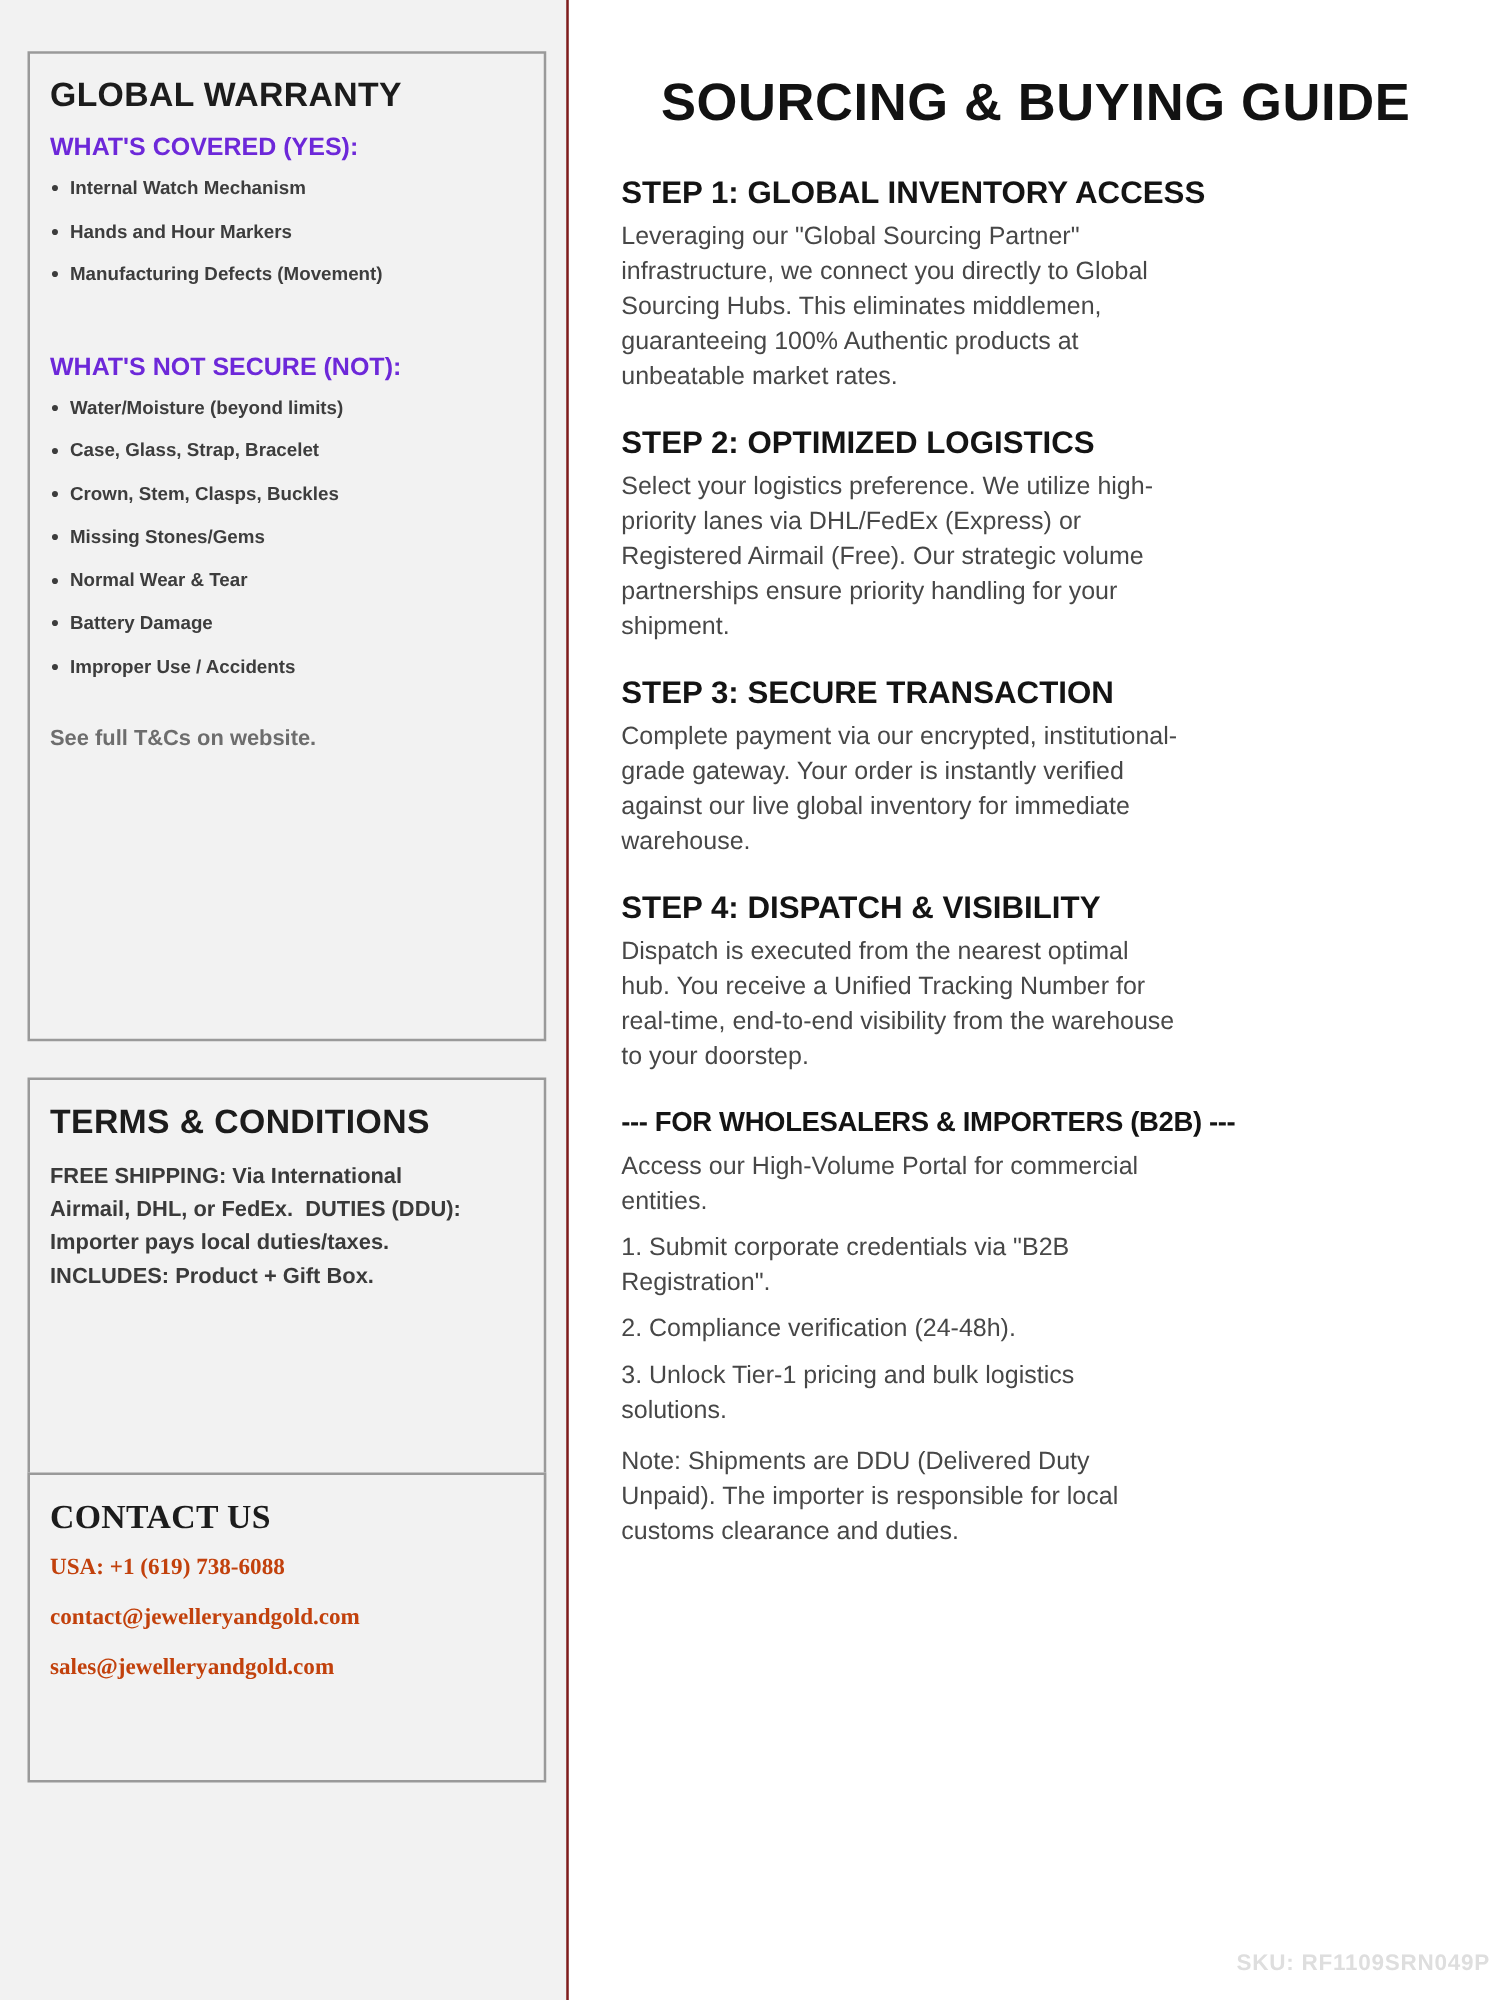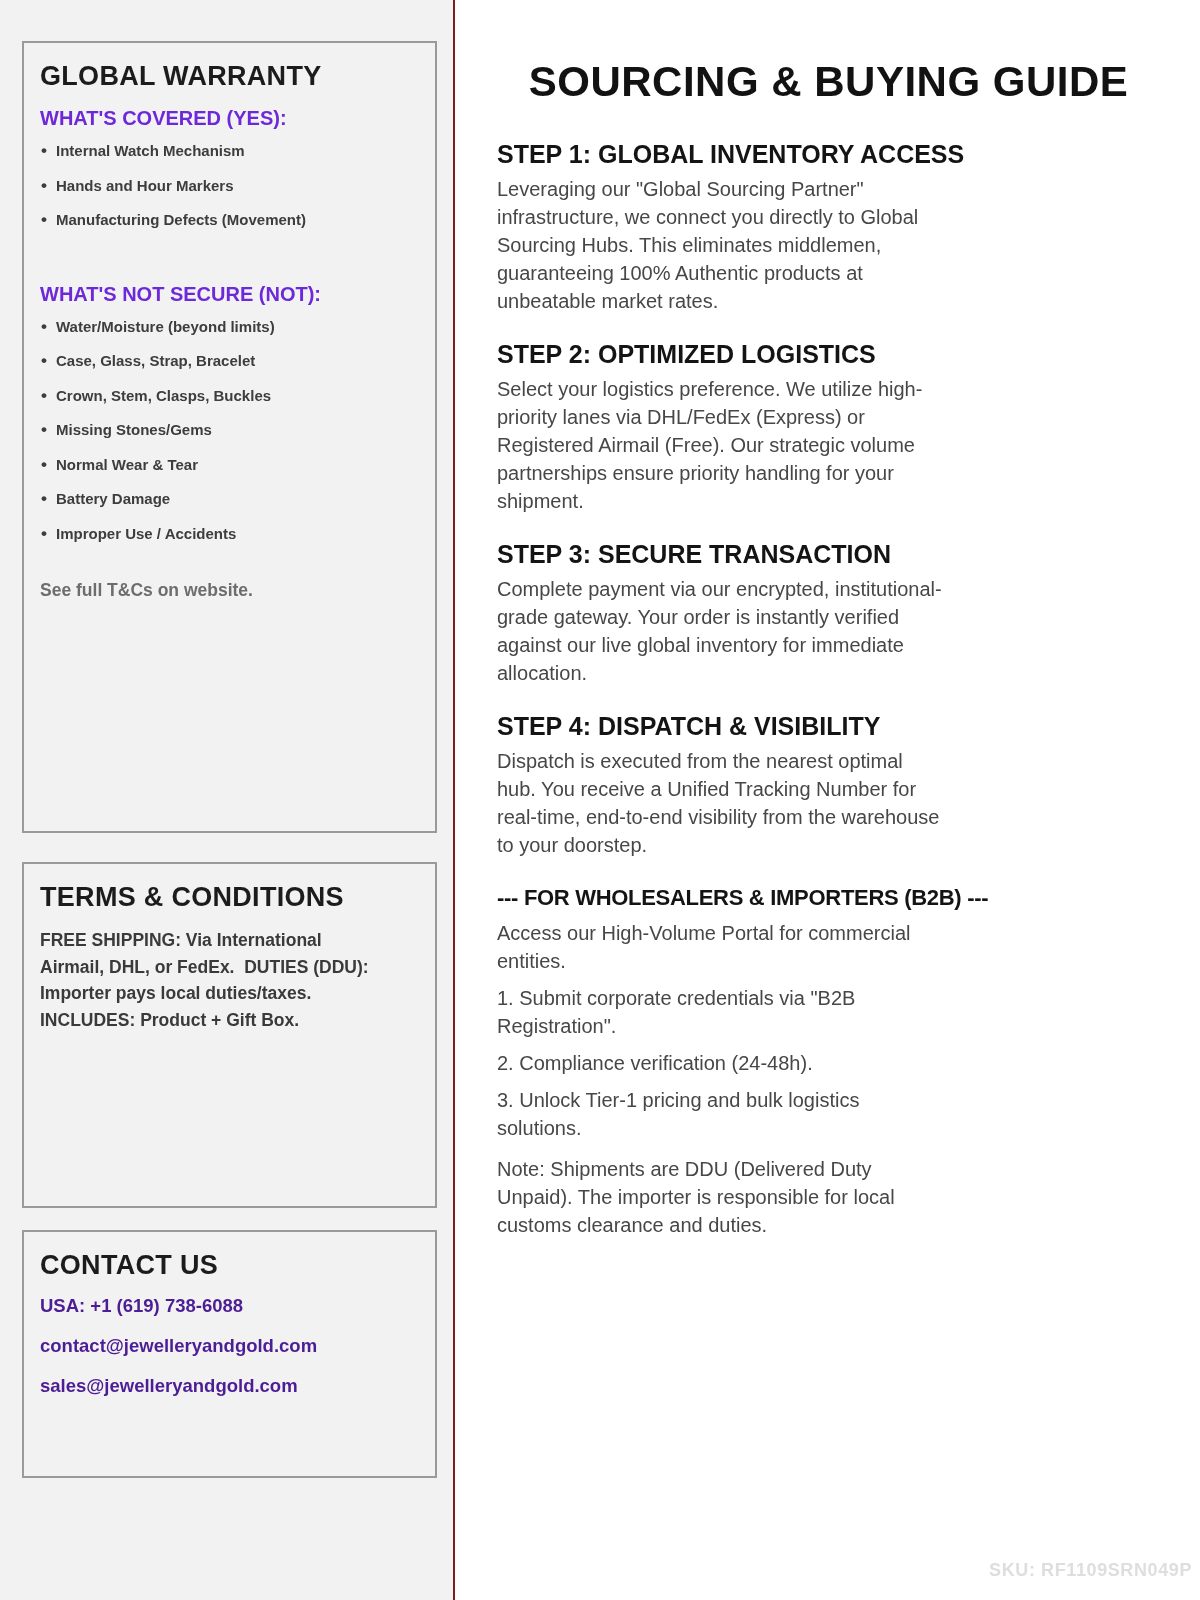--- a/index.html
+++ b/index.html
@@ -21,21 +21,21 @@
   }
   .panel {
     position:absolute; left:22px; width:415px;
     border:2px solid #9a9a9a;
     box-sizing:border-box;
     padding:18px 16px;
     background:#f2f2f2;
   }
   .panel-warranty { top:41px;   height:792px; }
   .panel-terms    { top:862px;  height:346px; }
-  .panel-contact  { top:1230px; height:248px; }
+  .panel-contact  { top:1178px; height:248px;font-family:Liberation Serif, serif; }
 
   .panel-title {
     margin:0 0 10px 0;
     font-size:27px; font-weight:700; color:#1c1c1c;
     letter-spacing:0.3px; line-height:1.15;
   }
   .sub-heading {
     margin:14px 0 4px 0;
     font-size:20px; font-weight:700; color:#6d28d9;
     line-height:1.2;
@@ -60,21 +60,21 @@
   }
   .terms-body {
     margin:14px 0 0 0;
     font-size:17.5px; font-weight:700; color:#3a3a3a;
     line-height:26.5px;
     max-width:338px;
     white-space:pre-wrap;
   }
   .contact-line {
     margin:0 0 18px 0;
-    font-size:18.5px; font-weight:700; color:#4c1d95;
+    font-size:18.5px; font-weight:700; color:#c2410c;
     line-height:22px;
   }
   .panel-contact .panel-title { margin-bottom:14px; }
 
   
   .main {
     position:absolute; left:457px; top:0;
     width:743px; height:1600px;
   }
   .guide-title {
@@ -154,21 +154,21 @@
   <h1 class="guide-title">SOURCING &amp; BUYING GUIDE</h1>
 
   <div class="content">
     <h2 class="step-heading">STEP 1: GLOBAL INVENTORY ACCESS</h2>
     <p class="step-body">Leveraging our "Global Sourcing Partner" infrastructure, we connect you directly to Global Sourcing Hubs. This eliminates middlemen, guaranteeing 100% Authentic products at unbeatable market rates.</p>
 
     <h2 class="step-heading">STEP 2: OPTIMIZED LOGISTICS</h2>
     <p class="step-body">Select your logistics preference. We utilize high-priority lanes via DHL/FedEx (Express) or Registered Airmail (Free). Our strategic volume partnerships ensure priority handling for your shipment.</p>
 
     <h2 class="step-heading">STEP 3: SECURE TRANSACTION</h2>
-    <p class="step-body">Complete payment via our encrypted, institutional-grade gateway. Your order is instantly verified against our live global inventory for immediate allocation.</p>
+    <p class="step-body">Complete payment via our encrypted, institutional-grade gateway. Your order is instantly verified against our live global inventory for immediate warehouse.</p>
 
     <h2 class="step-heading">STEP 4: DISPATCH &amp; VISIBILITY</h2>
     <p class="step-body">Dispatch is executed from the nearest optimal hub. You receive a Unified Tracking Number for real-time, end-to-end visibility from the warehouse to your doorstep.</p>
 
     <h2 class="step-heading b2b-heading">--- FOR WHOLESALERS &amp; IMPORTERS (B2B) ---</h2>
     <p class="step-body b2b-para">Access our High-Volume Portal for commercial entities.</p>
     <p class="step-body b2b-para">1. Submit corporate credentials via "B2B Registration".</p>
     <p class="step-body b2b-para">2. Compliance verification (24-48h).</p>
     <p class="step-body b2b-para">3. Unlock Tier-1 pricing and bulk logistics solutions.</p>
     <p class="step-body b2b-para b2b-note">Note: Shipments are DDU (Delivered Duty Unpaid). The importer is responsible for local customs clearance and duties.</p>

